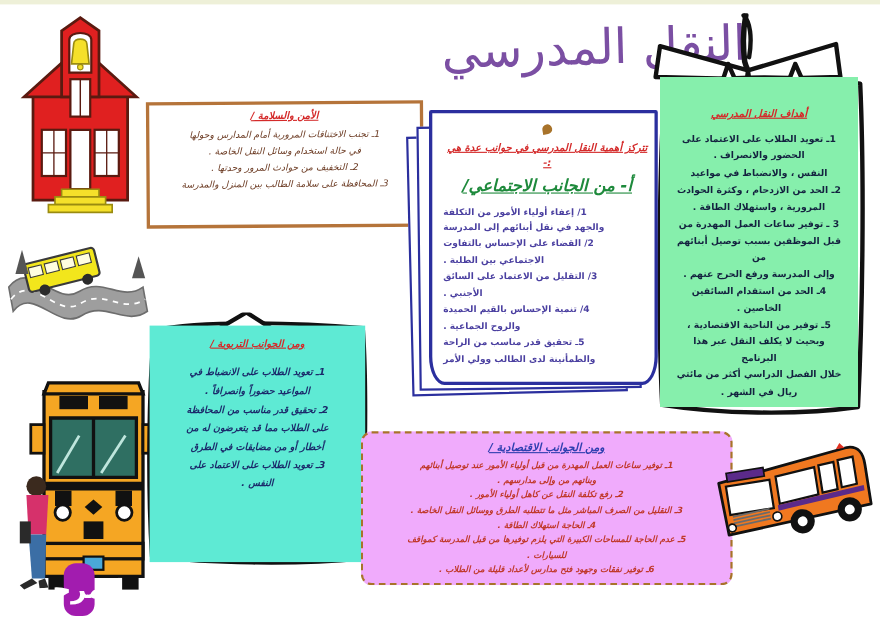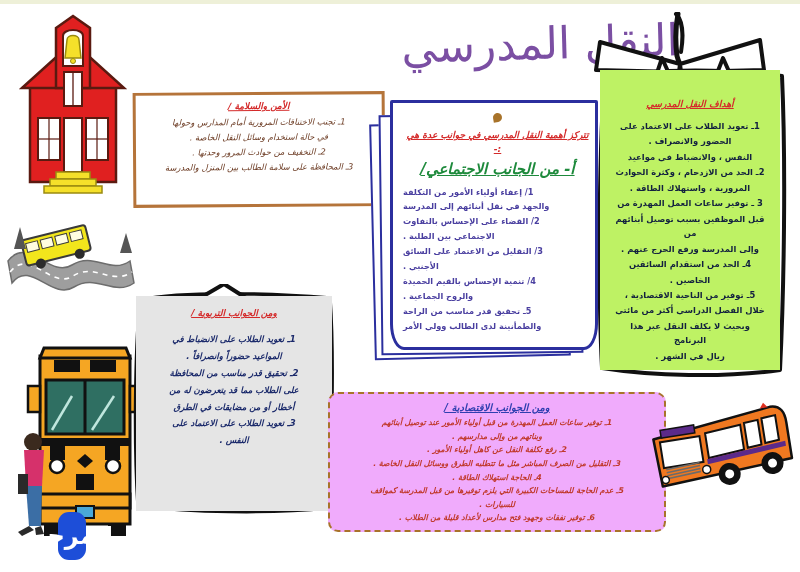--- a/index.html
+++ b/index.html
@@ -55,21 +55,21 @@
     margin-bottom:5px;font-style:italic;
   }
   #safety-box .box-list{
     color:#6b3a22;font-size:8.4px;line-height:1.65;
     text-align:center;font-style:italic;
   }
 
   
   #edu-box{
     position:absolute;left:136px;top:292px;width:196px;height:215px;
-    background:#e5e5e5;
+    background:#5eead4;
     box-sizing:border-box;
     padding:12px 12px 6px 12px;
   }
   #edu-frame{
     position:absolute;left:128px;top:280px;width:218px;height:238px;
     pointer-events:none;
   }
   #edu-box .box-title{
     color:#d42a2a;font-size:9px;text-decoration:underline;
     margin-bottom:14px;font-style:italic;
@@ -111,21 +111,21 @@
     margin-bottom:8px;
   }
   #center-stack .box-list{
     color:#4a3fa0;font-size:8.2px;line-height:1.7;
     text-align:left;font-weight:bold;
   }
 
   
   #goals-box{
     position:absolute;left:600px;top:66px;width:180px;height:300px;
-    background:#bef264;box-sizing:border-box;
+    background:#86efac;box-sizing:border-box;
     padding:28px 14px 8px 14px;
   }
   #goals-frame{
     position:absolute;left:590px;top:52px;width:205px;height:328px;
     pointer-events:none;
   }
   #goals-box .box-title{
     color:#d42a2a;font-size:9.4px;text-decoration:underline;
     margin-bottom:10px;font-style:italic;
   }
@@ -153,21 +153,21 @@
 
   
   #schoolhouse{position:absolute;left:14px;top:10px;width:118px;height:190px;}
   #bus-road{position:absolute;left:2px;top:205px;width:138px;height:110px;}
   #bus-front{position:absolute;left:10px;top:330px;width:130px;height:215px;}
   #bus-orange{position:absolute;left:648px;top:395px;width:146px;height:105px;}
 
   
   #watermark{
     position:absolute;left:58px;top:508px;width:28px;height:48px;
-    background:#1d4ed8;border-radius:11px;
+    background:#a21caf;border-radius:11px;
     display:flex;align-items:center;justify-content:center;
     color:#ffffff;font-size:24px;font-weight:bold;
     font-family:"DejaVu Sans","Liberation Sans",sans-serif;
     line-height:1;
   }
 </style>
 </head>
 <body>
 
 <div id="poster">
@@ -343,22 +343,22 @@
       <li>الحضور والانصراف .</li>
       <li>النفس ، والانضباط في مواعيد</li>
       <li>2ـ الحد من الازدحام ، وكثرة الحوادث</li>
       <li>المرورية ، واستهلاك الطاقة .</li>
       <li>3 ـ  توفير ساعات العمل المهدرة من</li>
       <li>قبل الموظفين بسبب توصيل أبنائهم من</li>
       <li>وإلى المدرسة ورفع الحرج عنهم .</li>
       <li>4ـ  الحد من استقدام السائقين</li>
       <li>الخاصين .</li>
       <li>5ـ توفير من الناحية الاقتصادية ،</li>
+      <li>وبحيث لا يكلف النقل عبر هذا البرنامج</li>
       <li>خلال الفصل الدراسي أكثر من مائتي</li>
-      <li>وبحيث لا يكلف النقل عبر هذا البرنامج</li>
       <li>ريال في الشهر .</li>
     </ul>
   </div>
 
   <div id="econ-box">
     <div class="box-title">ومن الجوانب الاقتصادية /</div>
     <ul class="box-list">
       <li>1ـ توفير ساعات العمل المهدرة من قبل أولياء الأمور عند توصيل أبنائهم</li>
       <li>وبناتهم من وإلى مدارسهم .</li>
       <li>2ـ رفع تكلفة النقل عن كاهل أولياء الأمور .</li>

